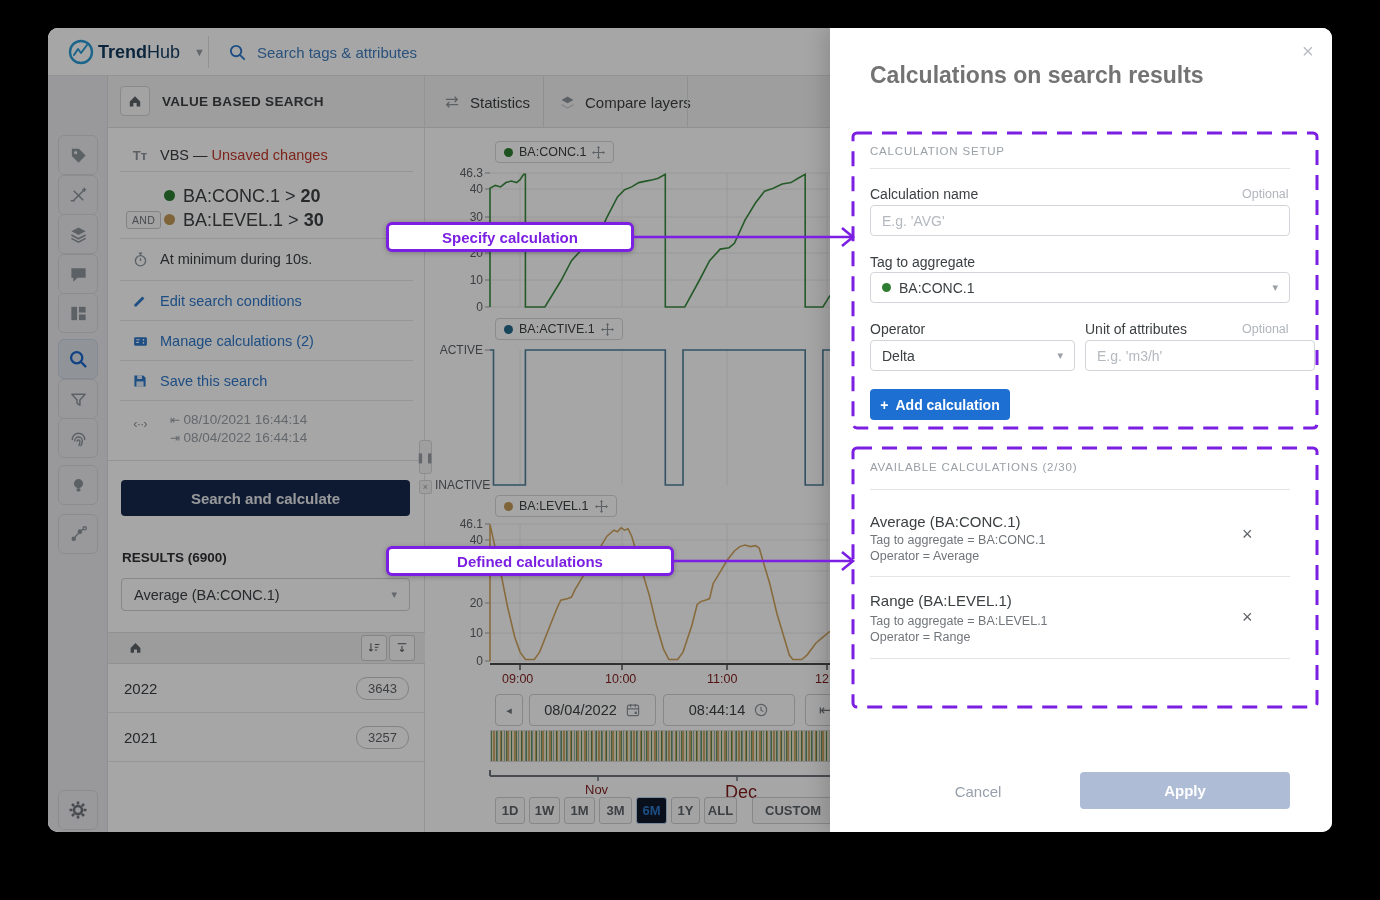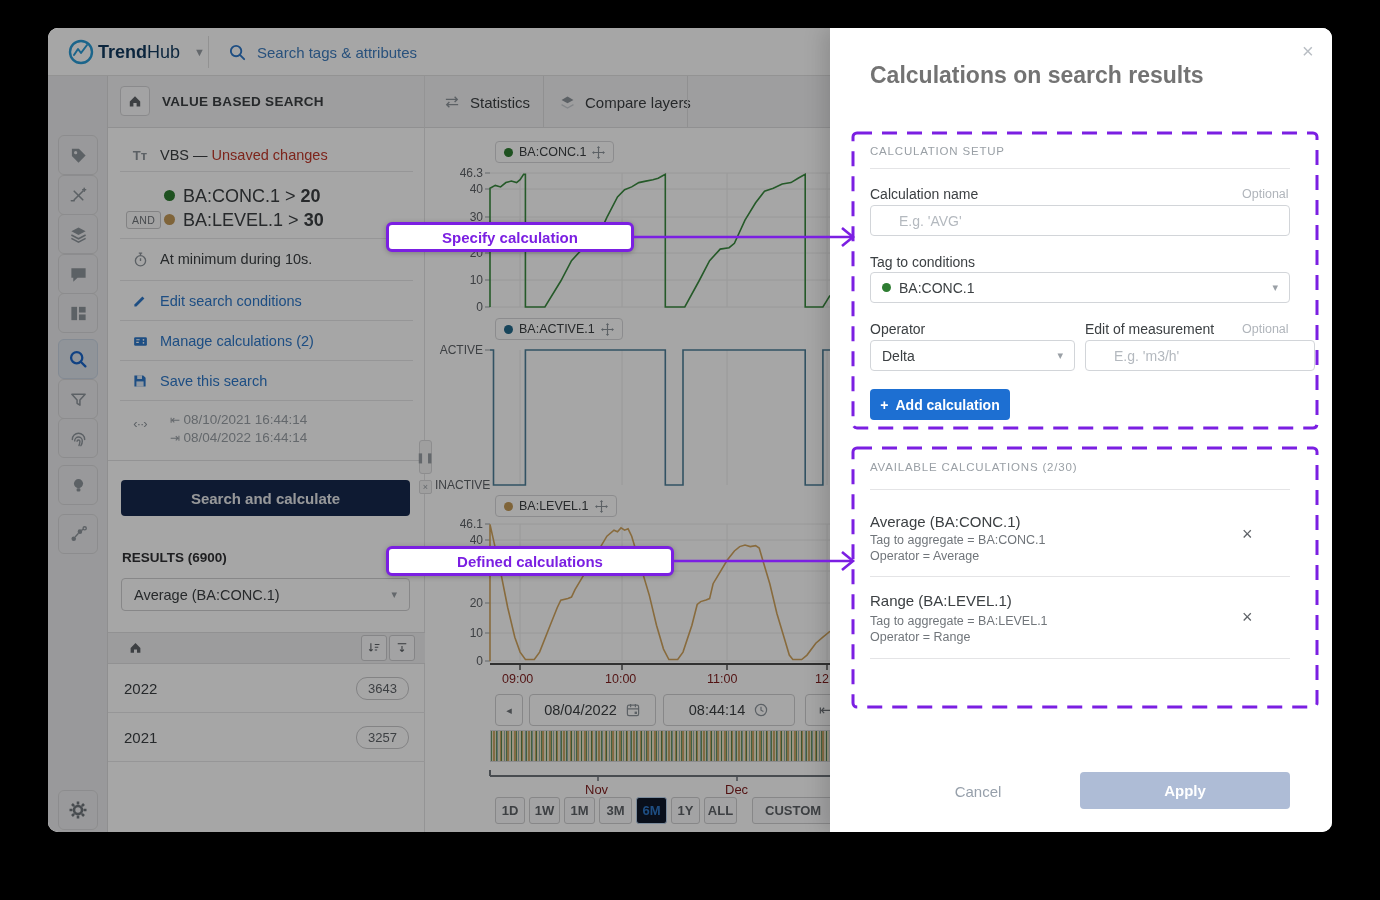--- a/index.html
+++ b/index.html
@@ -77,21 +77,21 @@
   .callout { position:absolute; background:#fff; border:3px solid #7b1fe2; border-radius:6px; display:flex; align-items:center; justify-content:center; font-size:15px; font-weight:700; color:#7b1fe2; box-shadow:0 1px 5px rgba(0,0,0,.25); }
 
   
   #modal { left:782px; top:0; width:502px; height:804px; background:#fff; z-index:60; box-shadow:-6px 0 20px rgba(0,0,0,.15); }
   .modal-title { left:40px; top:34px; font-size:23px; font-weight:600; color:#737373; }
   .modal-close { left:472px; top:12px; font-size:20px; color:#b9bec4; cursor:pointer; }
   .sec-label { position:absolute; font-size:11.5px; color:#9aa0a6; letter-spacing:.8px; }
   .m-div { position:absolute; left:40px; width:420px; height:1px; background:#e4e4e6; }
   .fld-label { position:absolute; font-size:14px; color:#3c4043; }
   .opt { position:absolute; font-size:12.5px; color:#b0b5bb; }
-  .m-input { position:absolute; height:31px; border:1px solid #d2d5d9; border-radius:4px; font-size:14px; color:#3c4043; padding:0 28px; font-family:"Liberation Sans", sans-serif; outline:none; }
+  .m-input { position:absolute; height:31px; border:1px solid #d2d5d9; border-radius:4px; font-size:14px; color:#3c4043; padding:0 11px; font-family:"Liberation Sans", sans-serif; outline:none; }
   .m-input::placeholder { color:#b4b9bf; opacity:1; }
   .m-select { position:absolute; height:31px; border:1px solid #d2d5d9; border-radius:4px; background:#fff; display:flex; align-items:center; gap:8px; font-size:14px; color:#3c4043; padding:0 11px; }
   .sel-caret { position:absolute; right:11px; color:#9aa0a6; font-size:11px; }
   #add-calc-btn { position:absolute; left:40px; top:361px; width:140px; height:31px; background:#1d6fd2; border:none; border-radius:4px; color:#fff; font-size:14px; font-weight:600; display:flex; align-items:center; justify-content:center; gap:7px; cursor:pointer; }
   .calc-title { position:absolute; left:40px; font-size:15px; color:#3c4043; }
   .calc-line { position:absolute; left:40px; font-size:12.5px; color:#70757a; }
   .calc-x { position:absolute; left:412px; font-size:18px; color:#5f6368; cursor:pointer; }
   #cancel-btn { position:absolute; left:108px; top:746px; width:80px; height:34px; background:none; border:none; font-size:15px; color:#97a0ab; cursor:pointer; font-family:"Liberation Sans", sans-serif;}
   #apply-btn { position:absolute; left:250px; top:744px; width:210px; height:37px; background:#aebcd6; border:none; border-radius:4px; color:#fff; font-size:15px; font-weight:600; font-family:"Liberation Sans", sans-serif;}
 </style>
@@ -453,21 +453,21 @@
 
     <div class="strip"></div>
 
     <svg width="405" height="20" style="position:absolute; left:0; top:640px;">
       <line x1="65" y1="8" x2="405" y2="8" stroke="#6f757c" stroke-width="2"></line>
       <line x1="65" y1="2" x2="65" y2="8" stroke="#6f757c" stroke-width="2"></line>
       <line x1="173" y1="8" x2="173" y2="13" stroke="#6f757c" stroke-width="1.5"></line>
       <line x1="312" y1="8" x2="312" y2="13" stroke="#6f757c" stroke-width="1.5"></line>
     </svg>
     <span class="xt" style="left:160px; top:654px; font-size:13px;">Nov</span>
-    <span class="xt" style="left:300px; top:654px; font-size:13px;">Dec</span>
+    <span class="xt" style="left:300px; top:654px; font-size:18px;">Dec</span>
 
     <div class="range-btn" style="left:70px; width:30px;">1D</div>
     <div class="range-btn" style="left:104px; width:31px;">1W</div>
     <div class="range-btn" style="left:139px; width:31px;">1M</div>
     <div class="range-btn" style="left:174px; width:33px;">3M</div>
     <div class="range-btn active" style="left:211px; width:31px;">6M</div>
     <div class="range-btn" style="left:246px; width:29px;">1Y</div>
     <div class="range-btn" style="left:279px; width:33px;">ALL</div>
     <div class="range-btn" style="left:327px; width:95px; justify-content:flex-start; padding-left:12px; gap:8px;">
       <span>CUSTOM</span>
@@ -485,29 +485,29 @@
       <rect x="3" y="3" width="464" height="295" rx="4" fill="none" stroke="#7b1fe2" stroke-width="3" stroke-dasharray="15 10"></rect>
     </svg>
 
     <div class="sec-label" style="left:40px; top:117px;">CALCULATION SETUP</div>
     <div class="m-div" style="top:140px"></div>
 
     <div class="fld-label" style="left:40px; top:158px;">Calculation name</div>
     <div class="opt" style="left:412px; top:159px;">Optional</div>
     <input class="m-input" style="left: 40px; top: 177px; width: 420px;" placeholder="E.g. 'AVG'">
 
-    <div class="fld-label" style="left:40px; top:226px;">Tag to conditions</div>
+    <div class="fld-label" style="left:40px; top:226px;">Tag to aggregate</div>
     <div class="m-select" style="left:40px; top:244px; width:420px;">
       <span class="dot" style="background:#2e7d32"></span>
       <span>BA:CONC.1</span>
       <span class="sel-caret">▾</span>
     </div>
 
     <div class="fld-label" style="left:40px; top:293px;">Operator</div>
-    <div class="fld-label" style="left:255px; top:293px;">Edit of measurement</div>
+    <div class="fld-label" style="left:255px; top:293px;">Unit of attributes</div>
     <div class="opt" style="left:412px; top:294px;">Optional</div>
     <div class="m-select" style="left:40px; top:312px; width:205px;">
       <span>Delta</span>
       <span class="sel-caret">▾</span>
     </div>
     <input class="m-input" style="left: 255px; top: 312px; width: 230px;" placeholder="E.g. 'm3/h'">
 
     <button id="add-calc-btn">
       <span>+</span>
       <span>Add calculation</span>

